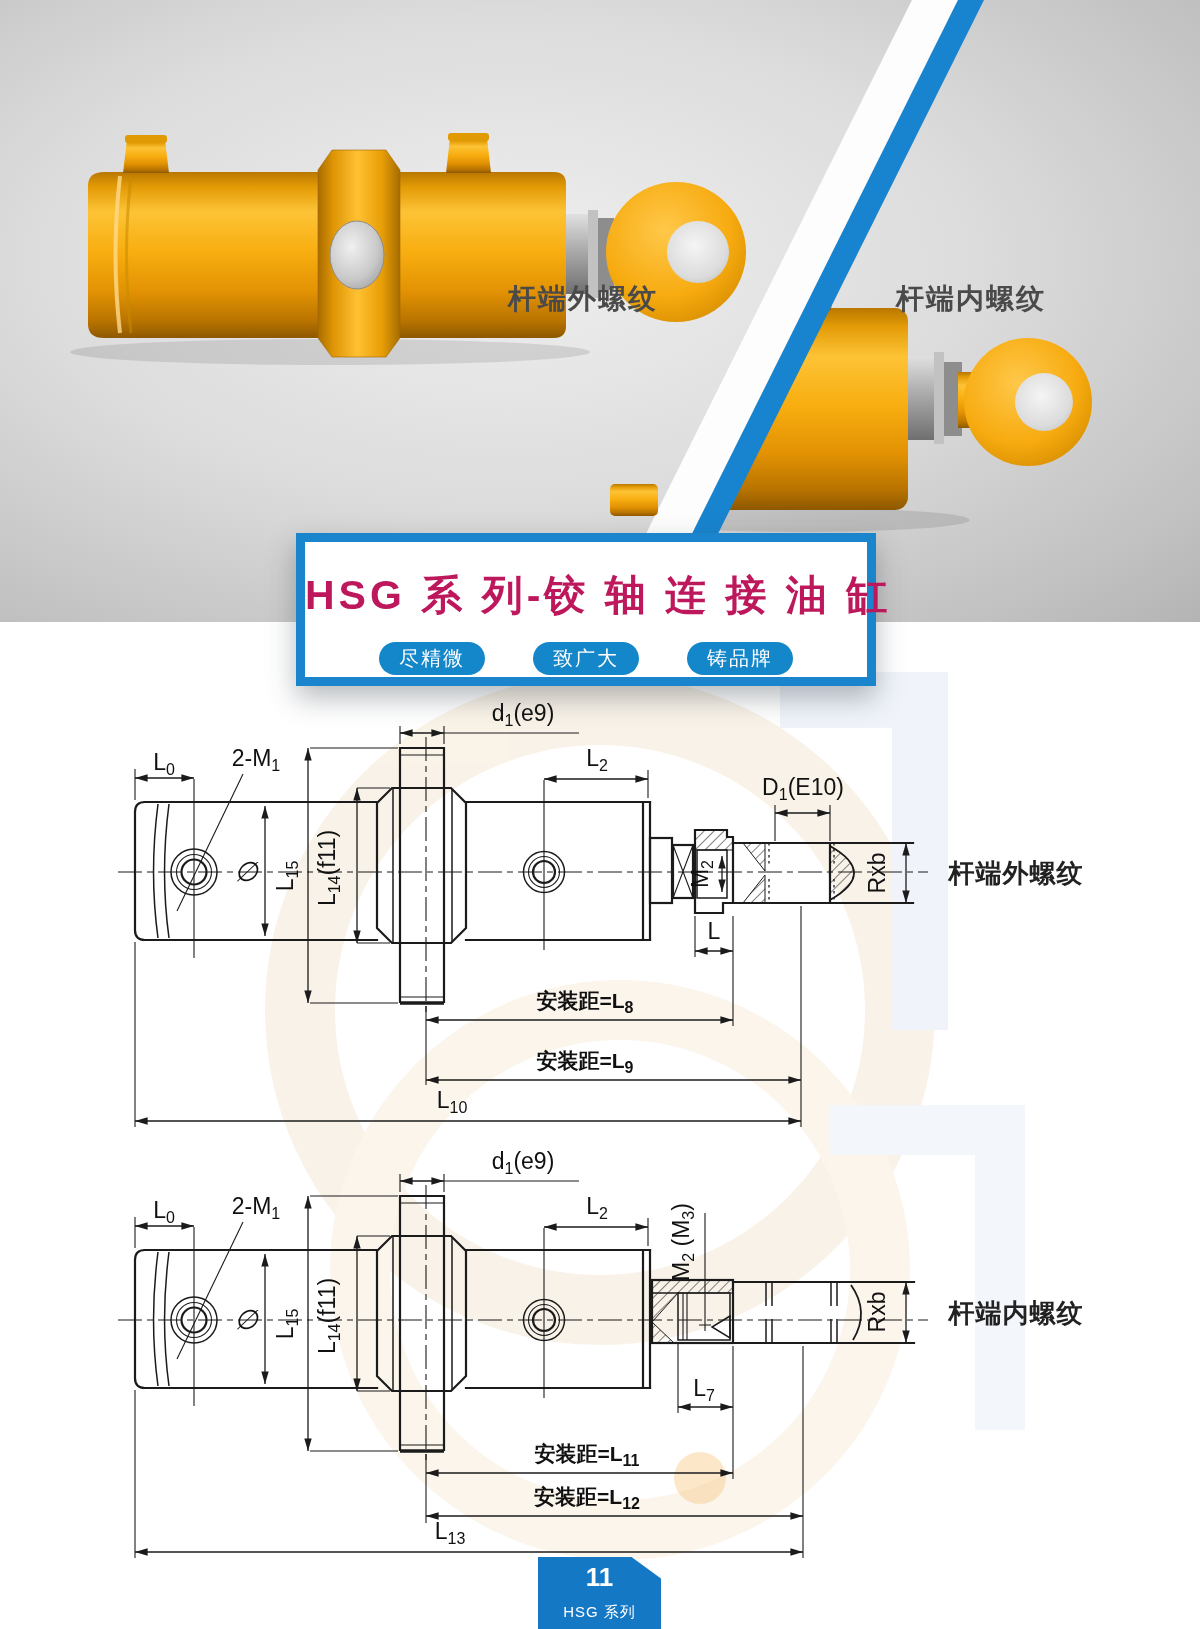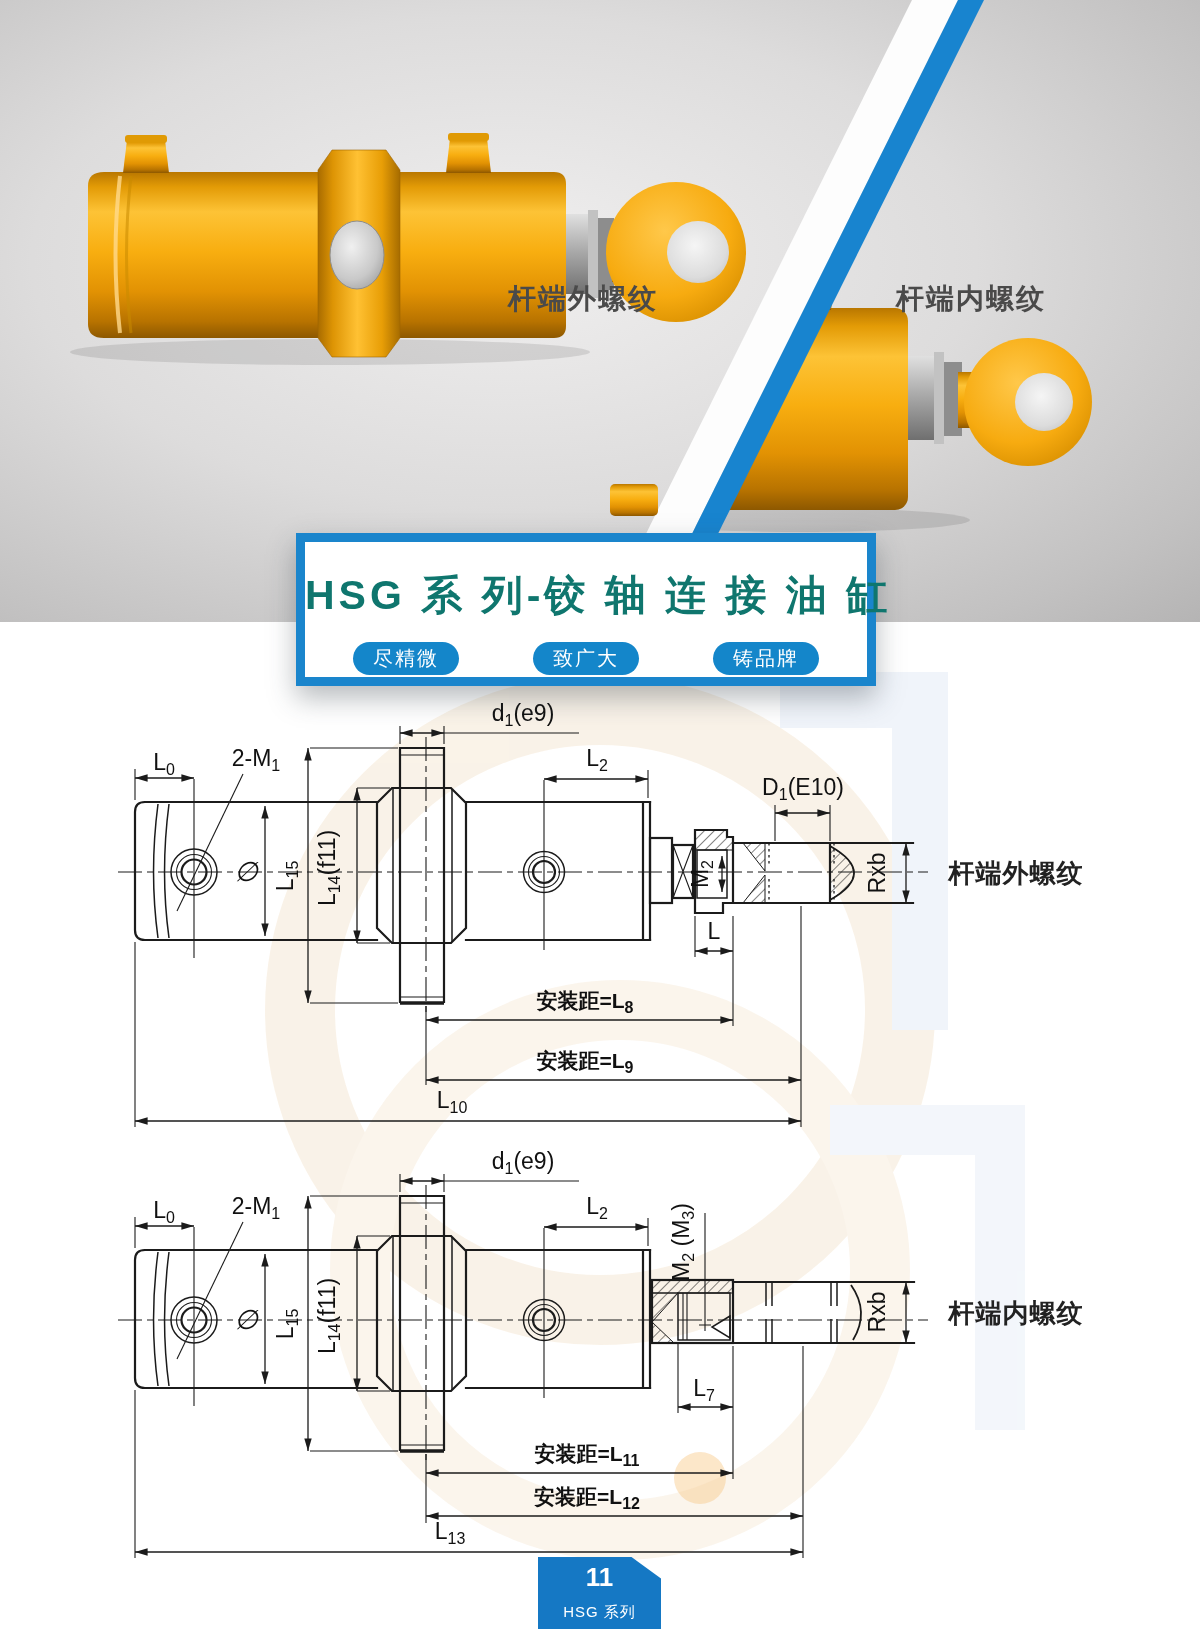--- a/index.html
+++ b/index.html
@@ -11,22 +11,22 @@
          overflow:hidden;z-index:1;}
   .photo-svg{position:absolute;left:0;top:0;}
   .pl{position:absolute;font-size:28px;font-weight:700;color:#4a4a4a;letter-spacing:2px;white-space:nowrap;}
   .pl-left{left:508px;top:280px;}
   .pl-right{left:896px;top:280px;}
   
   .title-box{position:absolute;left:296px;top:533px;width:580px;height:153px;background:#ffffff;
              border:9px solid #1a85cc;box-sizing:border-box;z-index:6;
              box-shadow:0 12px 26px rgba(50,60,70,.35);}
   .t-title{position:absolute;left:0;right:0;top:26px;text-align:center;font-size:41px;font-weight:900;
-           letter-spacing:4px;color:#0f766e;white-space:nowrap;}
-  .badges{position:absolute;left:0;right:0;top:100px;display:flex;justify-content:center;gap:74px;}
+           letter-spacing:4px;color:#be185d;white-space:nowrap;}
+  .badges{position:absolute;left:0;right:0;top:100px;display:flex;justify-content:center;gap:48px;}
   .badge{width:106px;height:33px;border-radius:17px;background:#1486ca;color:#ffffff;font-size:20px;
          display:flex;align-items:center;justify-content:center;letter-spacing:2px;}
   
   .draw{position:absolute;left:0;top:650px;z-index:2;}
   .p{stroke:#1b1b1b;stroke-width:2.2;fill:none;stroke-linecap:square;}
   .p18{stroke:#1b1b1b;stroke-width:1.8;fill:none;}
   .p3{stroke:#1b1b1b;stroke-width:3.4;fill:none;}
   .t16{stroke:#1b1b1b;stroke-width:1.5;fill:none;}
   .th{stroke:#1b1b1b;stroke-width:1.1;fill:none;}
   .dim{stroke:#1b1b1b;stroke-width:1.3;fill:none;}

